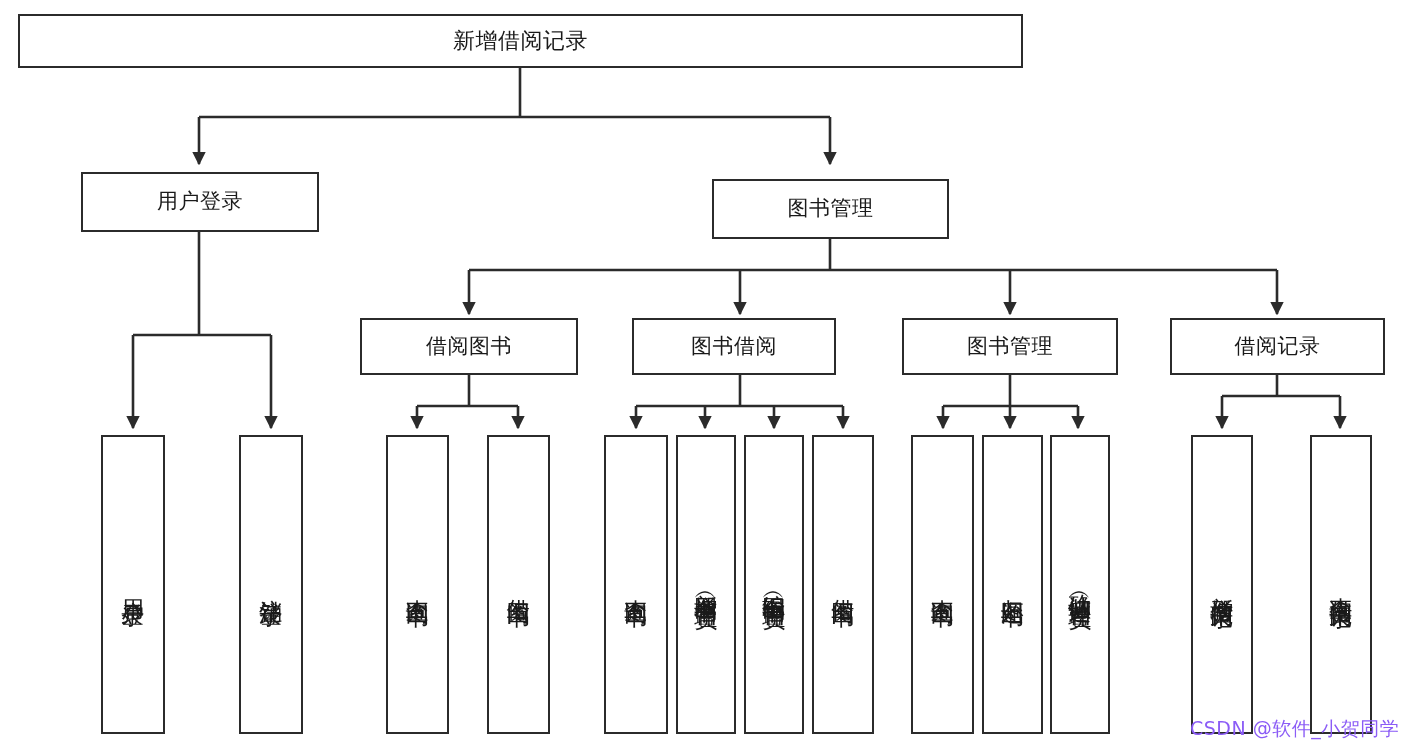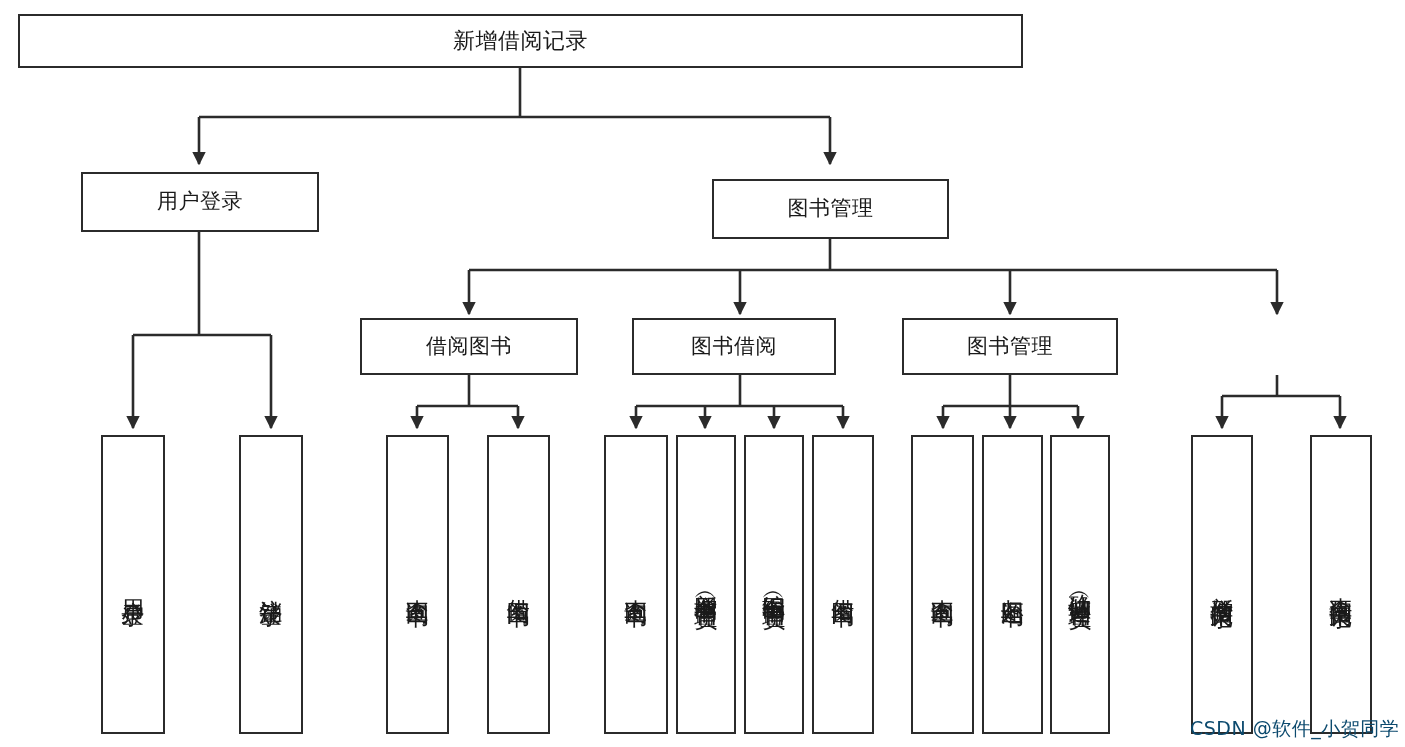--- a/index.html
+++ b/index.html
@@ -55,21 +55,21 @@
   .node.v .lbl {
     writing-mode: vertical-rl;
     text-orientation: upright;
     font-size: 23px;
     line-height: 1.06;
     letter-spacing: 2px;
   }
   .watermark {
     position: absolute;
     font-size: 19px;
-    color: #0c4a6e;
+    color: #8b5cf6;
     white-space: nowrap;
     letter-spacing: 0.5px;
     font-family: "DejaVu Sans", "Liberation Sans", sans-serif;
   }
 </style>
 </head>
 <body>
 
 <div id="canvas">
 
@@ -136,20 +136,23 @@
 
   <div class="node h" style="left:360px; top:318px; width:218px; height:57px;">
     <span class="lbl">借阅图书</span>
   </div>
   <div class="node h" style="left:632px; top:318px; width:204px; height:57px;">
     <span class="lbl">图书借阅</span>
   </div>
   <div class="node h" style="left:902px; top:318px; width:216px; height:57px;">
     <span class="lbl">图书管理</span>
   </div>
+  <div class="node h" style="left:1170px; top:318px; width:215px; height:57px;">
+    <span class="lbl">借阅记录</span>
+  </div>
 
   <div class="node v" style="left:101px; top:435px; width:64px; height:299px;">
     <span class="lbl">用户登录</span>
   </div>
   <div class="node v" style="left:239px; top:435px; width:64px; height:299px;">
     <span class="lbl">注销登录</span>
   </div>
 
   <div class="node v" style="left:386px; top:435px; width:63px; height:299px;">
     <span class="lbl">查询图书</span>

